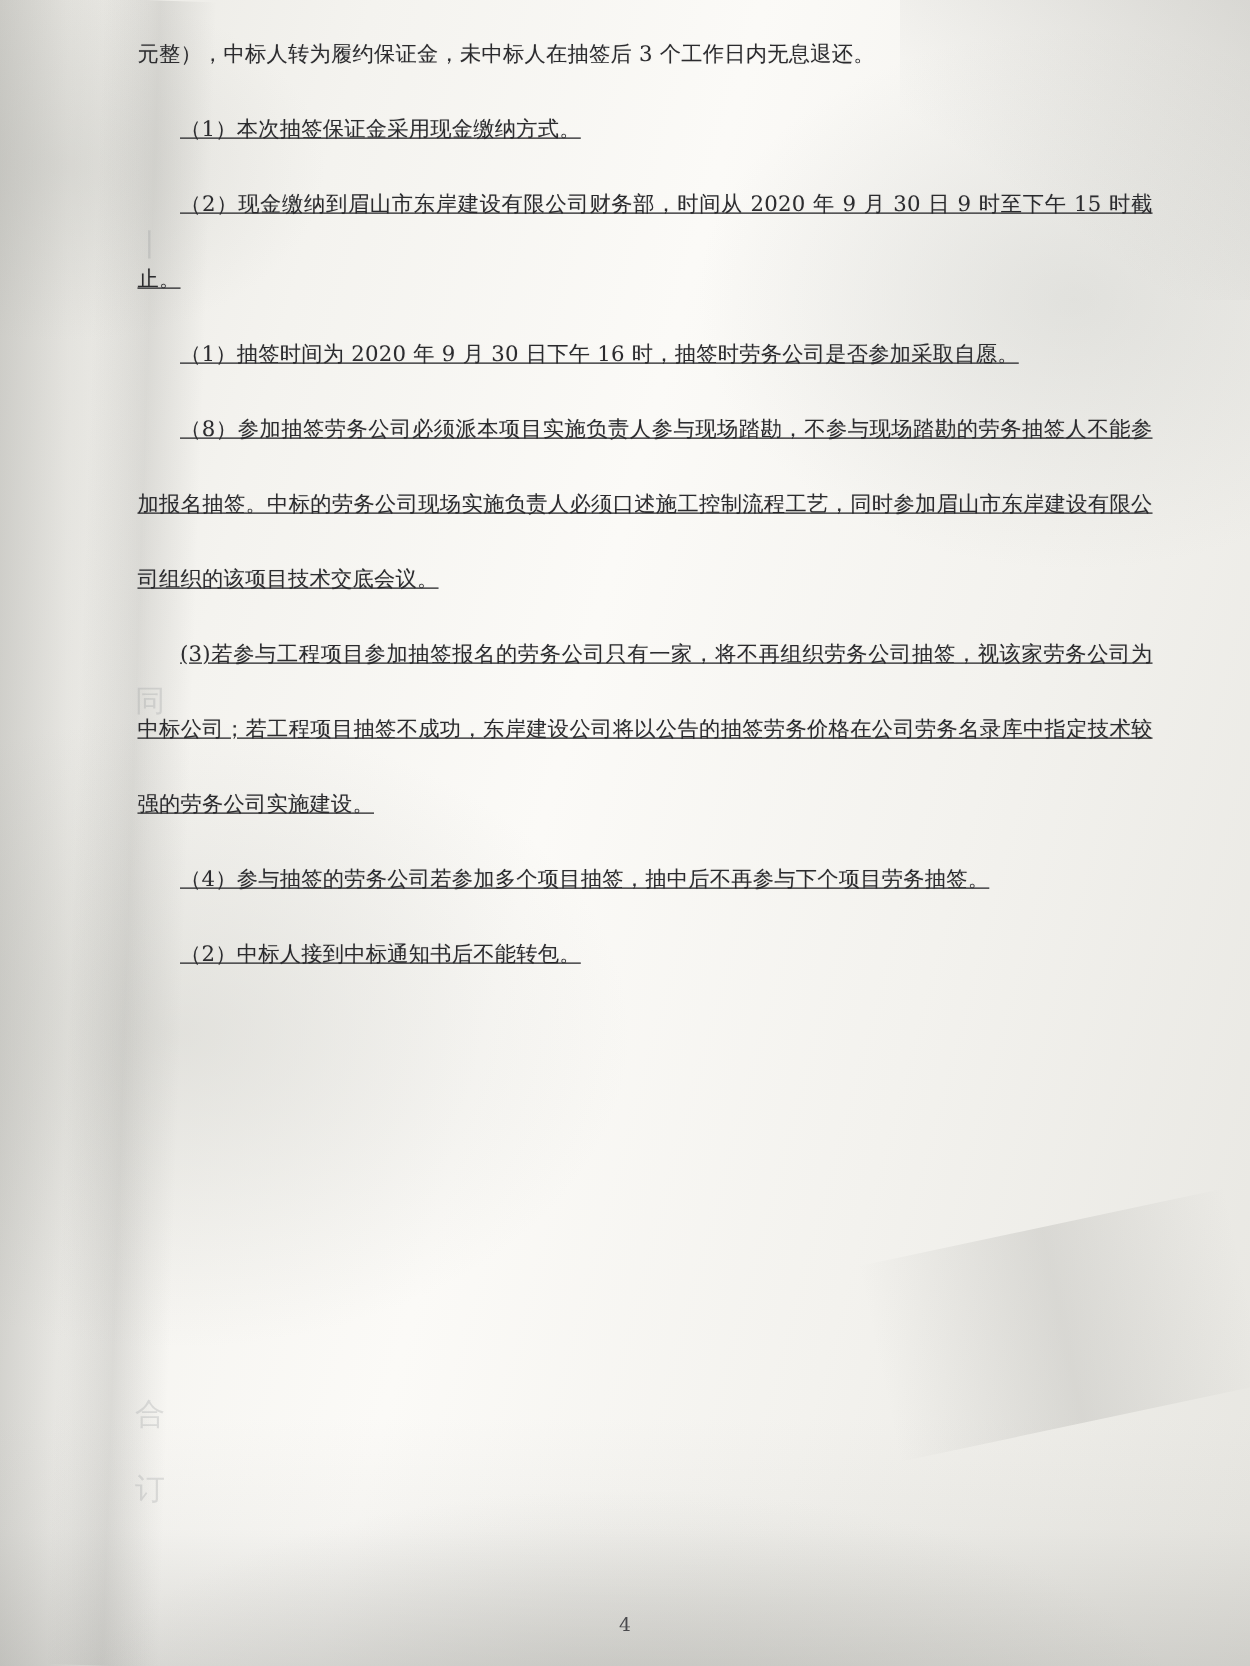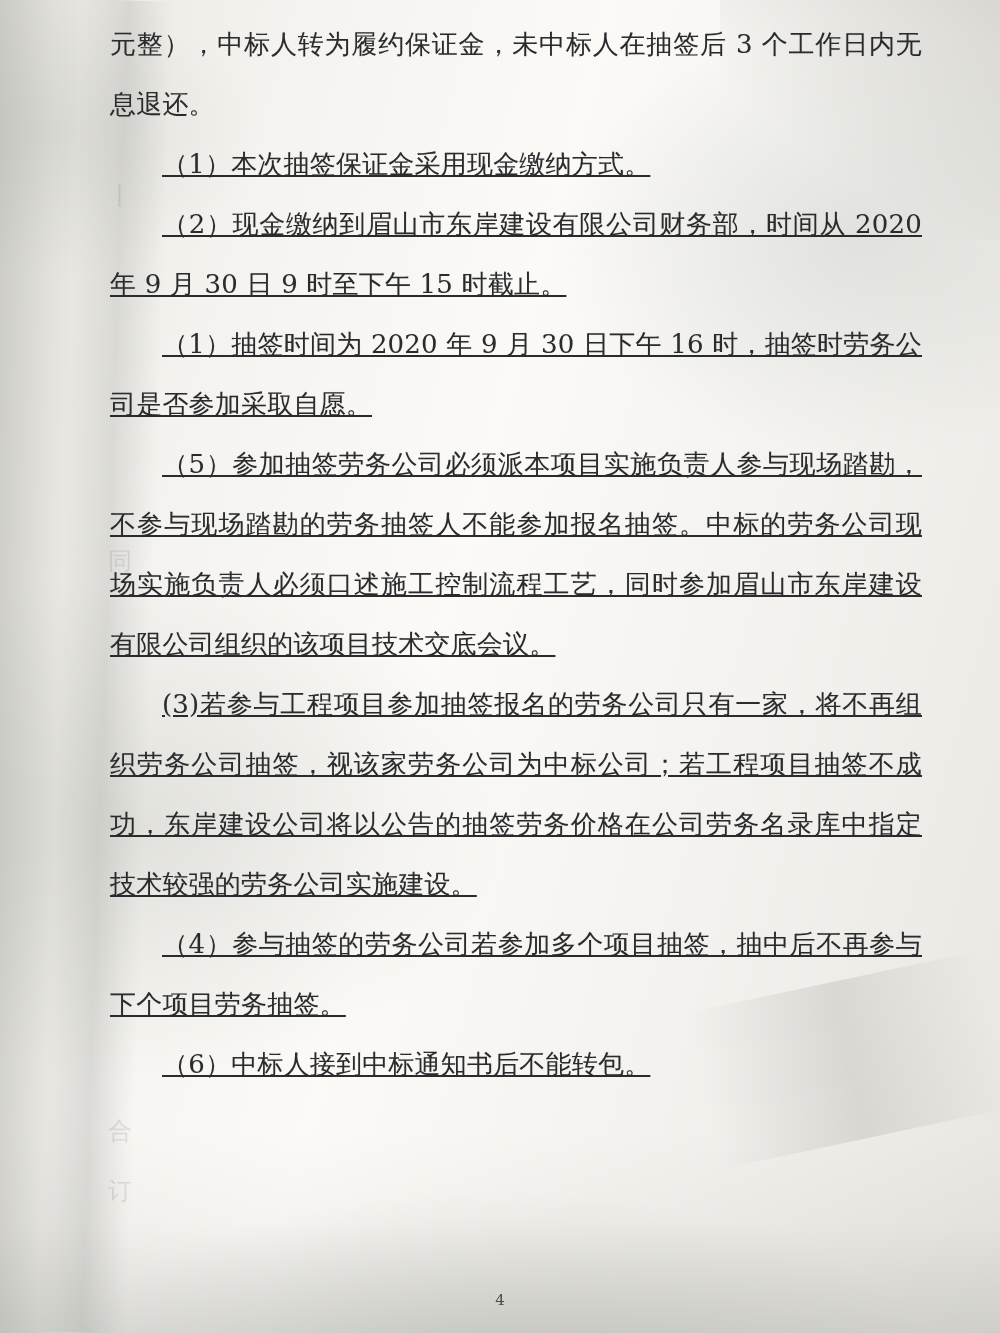--- a/index.html
+++ b/index.html
@@ -57,21 +57,21 @@
 
   .content {
     position: relative;
     padding: 14px 78px 0 110px;
     box-sizing: border-box;
     z-index: 2;
   }
 
   p.para {
     margin: 0 0 0 0;
-    font-size: 26px;
+    font-size: 17px;
     line-height: 60px;
     color: #2b2b2e;
     text-align: justify;
     text-justify: inter-ideograph;
     letter-spacing: 0.2px;
     font-family: "DejaVu Serif", "Liberation Serif", serif;
     text-shadow: 0 0 1px rgba(60,60,60,0.18);
   }
   p.indent { text-indent: 2em; text-decoration: underline; }
   p.heading {
@@ -116,20 +116,20 @@
   <div class="ghost" style="top:180px;">丨</div>
   <div class="ghost" style="top:545px;">同</div>
   <div class="ghost" style="top:1115px;">合</div>
   <div class="ghost" style="top:1175px;">订</div>
 
   <div class="content">
     <p class="para">元整），中标人转为履约保证金，未中标人在抽签后 3 个工作日内无息退还。</p>
     <p class="para indent">（1）本次抽签保证金采用现金缴纳方式。</p>
     <p class="para indent">（2）现金缴纳到眉山市东岸建设有限公司财务部，时间从 2020 年 9 月 30 日 9 时至下午 15 时截止。</p>
     <p class="para indent">（1）抽签时间为 2020 年 9 月 30 日下午 16 时，抽签时劳务公司是否参加采取自愿。</p>
-    <p class="para indent">（5）参加抽签劳务公司必须派本项目实施负责人参与现场踏勘，不参与现场踏勘的劳务抽签人不能参加报名抽签。中标的劳务公司现场实施负责人必须口述施工控制流程工艺，同时参加眉山市东岸建设有限公司组织的该项目技术交底会议。</p>
+    <p class="para indent">（8）参加抽签劳务公司必须派本项目实施负责人参与现场踏勘，不参与现场踏勘的劳务抽签人不能参加报名抽签。中标的劳务公司现场实施负责人必须口述施工控制流程工艺，同时参加眉山市东岸建设有限公司组织的该项目技术交底会议。</p>
     <p class="para indent">(3)若参与工程项目参加抽签报名的劳务公司只有一家，将不再组织劳务公司抽签，视该家劳务公司为中标公司；若工程项目抽签不成功，东岸建设公司将以公告的抽签劳务价格在公司劳务名录库中指定技术较强的劳务公司实施建设。</p>
     <p class="para indent">（4）参与抽签的劳务公司若参加多个项目抽签，抽中后不再参与下个项目劳务抽签。</p>
-    <p class="para indent">（6）中标人接到中标通知书后不能转包。</p>
+    <p class="para indent">（2）中标人接到中标通知书后不能转包。</p>
   </div>
 
   <div class="page-number">4</div>
 </div>
 
 </body></html>

